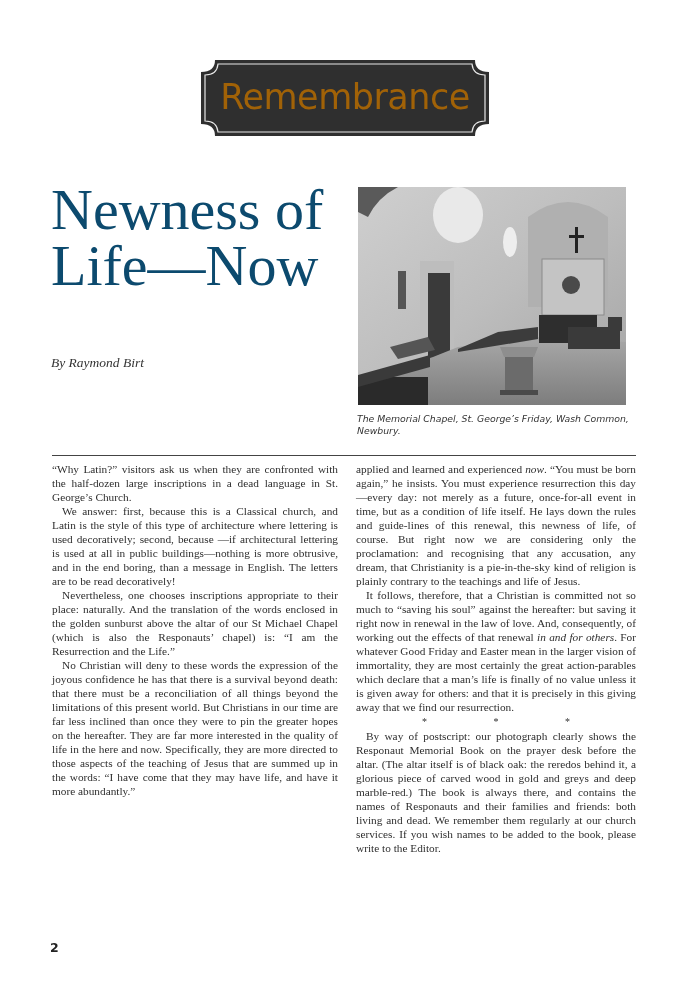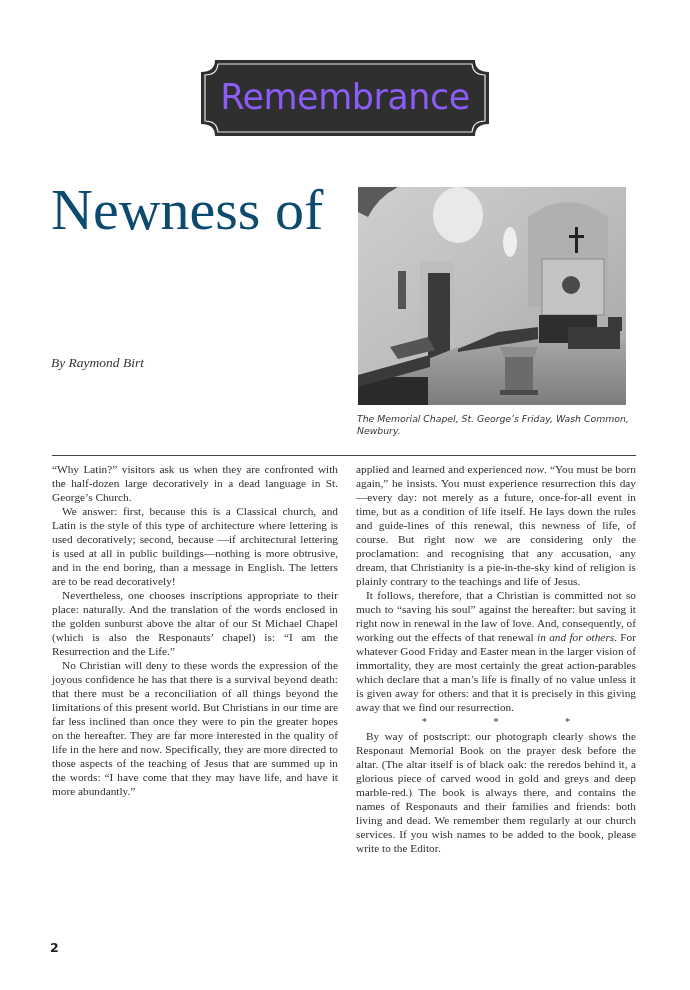--- a/index.html
+++ b/index.html
@@ -3,21 +3,21 @@
 <meta charset="utf-8">
 <style>
   html, body { margin: 0; padding: 0; background: #ffffff; }
   body { width: 690px; height: 990px; position: relative; overflow: hidden;
          font-family: "Liberation Serif", "DejaVu Serif", serif; color: #2b2b2b; }
 
   .banner { position: absolute; left: 201px; top: 60px; width: 288px; height: 76px; }
   .banner svg { position: absolute; left: 0; top: 0; width: 288px; height: 76px; }
   .banner-text { position: absolute; left: 0; top: 0; width: 288px; height: 76px;
                  display: flex; align-items: center; justify-content: center;
-                 color: #8b5cf6; font-family: "DejaVu Sans", sans-serif; font-size: 35px;
+                 color: #a16207; font-family: "DejaVu Sans", sans-serif; font-size: 35px;
                  letter-spacing: -0.5px; padding-bottom: 3px; box-sizing: border-box; }
 
   .title { position: absolute; left: 51px; top: 182px; margin: 0; font-weight: normal;
            font-family: "Liberation Serif", serif; font-size: 58px; line-height: 56px; color: #0c4a6e; }
   .title span { display: block; }
   .byline { position: absolute; left: 51px; top: 355px; font-style: italic; font-size: 13.5px; color: #333; }
 
   .photo { position: absolute; left: 358px; top: 187px; width: 274px; height: 218px; overflow: hidden;
            background: #8a8a8a; }
   .photo svg { width: 100%; height: 100%; display: block; }
@@ -45,20 +45,21 @@
 <div class="banner">
   <svg viewBox="0 0 288 76">
     <path d="M14 0 H274 Q274 12 288 12 V64 Q274 64 274 76 H14 Q14 64 0 64 V12 Q14 12 14 0 Z" fill="#2f2f2f"></path>
     <path d="M17 4 H271 Q272 15 284 15 V61 Q272 61 271 72 H17 Q16 61 4 61 V15 Q16 15 17 4 Z" fill="none" stroke="#e8e8e8" stroke-width="1.2"></path>
   </svg>
   <div class="banner-text">Remembrance</div>
 </div>
 
 <h1 class="title">
   <span>Newness of</span>
+  <span>Life—Now</span>
 </h1>
 
 <div class="byline">By Raymond Birt</div>
 
 <div class="photo">
   <svg viewBox="0 0 274 218" preserveAspectRatio="none">
     <defs>
       <linearGradient id="wall" x1="0" y1="0" x2="1" y2="1">
         <stop offset="0" stop-color="#cfcfcf"></stop>
         <stop offset="0.5" stop-color="#bdbdbd"></stop>
@@ -94,21 +95,21 @@
     <path d="M0 188 L72 168 L72 180 L0 200 Z" fill="#3a3a3a"></path>
     <rect x="268" y="0" width="6" height="218" fill="#ffffff"></rect>
   </svg>
 </div>
 
 <div class="caption">The Memorial Chapel, St. George’s Friday, Wash Common, Newbury.</div>
 
 <div class="rule"></div>
 
 <div class="col left">
-  <p class="first">“Why Latin?” visitors ask us when they are con­fronted with the half-dozen large decoratively in a dead language in St. George’s Church.</p>
+  <p class="first">“Why Latin?” visitors ask us when they are con­fronted with the half-dozen large inscriptions in a dead language in St. George’s Church.</p>
   <p>We answer: first, because this is a Classical church, and Latin is the style of this type of architecture where lettering is used decoratively; second, because —if architectural lettering is used at all in public buildings—nothing is more obtrusive, and in the end boring, than a message in English.  The letters are to be read decoratively!</p>
   <p>Nevertheless, one chooses inscriptions appropriate to their place: naturally.  And the translation of the words enclosed in the golden sunburst above the altar of our St Michael Chapel (which is also the Responauts’ chapel) is: “I am the Resurrection and the Life.”</p>
   <p>No Christian will deny to these words the ex­pression of the joyous confidence he has that there is a survival beyond death: that there must be a reconciliation of all things beyond the limitations of this present world.  But Christians in our time are far less inclined than once they were to pin the greater hopes on the hereafter.  They are far more interested in the quality of life in the here and now. Specifically, they are more directed to those aspects of the teaching of Jesus that are summed up in the words: “I have come that they may have life, and have it more abundantly.”</p>
 </div>
 
 <div class="col right">
   <p class="first"><span>applied and learned and experienced </span><em>now</em><span>.  “You must be born again,” he insists.  You must ex­perience resurrection this day—every day: not merely as a future, once-for-all event in time, but as a condition of life itself.  He lays down the rules and guide-lines of this renewal, this newness of life, of course.  But right now we are considering only the proclamation: and recognising that any accusation, any dream, that Christianity is a pie-in-the-sky kind of religion is plainly contrary to the teachings and life of Jesus.</span></p>
   <p><span>It follows, therefore, that a Christian is com­mitted not so much to “saving his soul” against the hereafter: but saving it right now in renewal in the law of love.  And, consequently, of working out the effects of that renewal </span><em>in and for others</em><span>.  For what­ever Good Friday and Easter mean in the larger vision of immortality, they are most certainly the great action-parables which declare that a man’s life is finally of no value unless it is given away for others: and that it is precisely in this giving away that we find our resurrection.</span></p>
   <div class="stars">* * *</div>
   <p>By way of postscript: our photograph clearly shows the Responaut Memorial Book on the prayer desk before the altar.  (The altar itself is of black oak: the reredos behind it, a glorious piece of carved wood in gold and greys and deep marble-red.) The book is always there, and contains the names of Responauts and their families and friends: both living and dead.  We remember them regularly at our church services.  If you wish names to be added to the book, please write to the Editor.</p>

